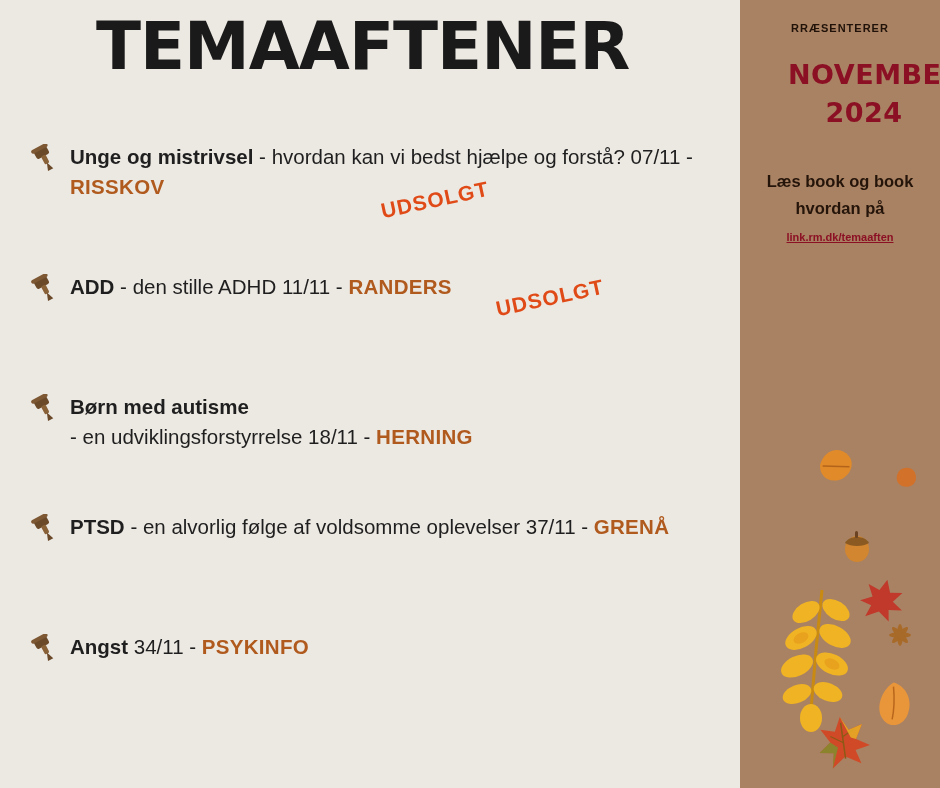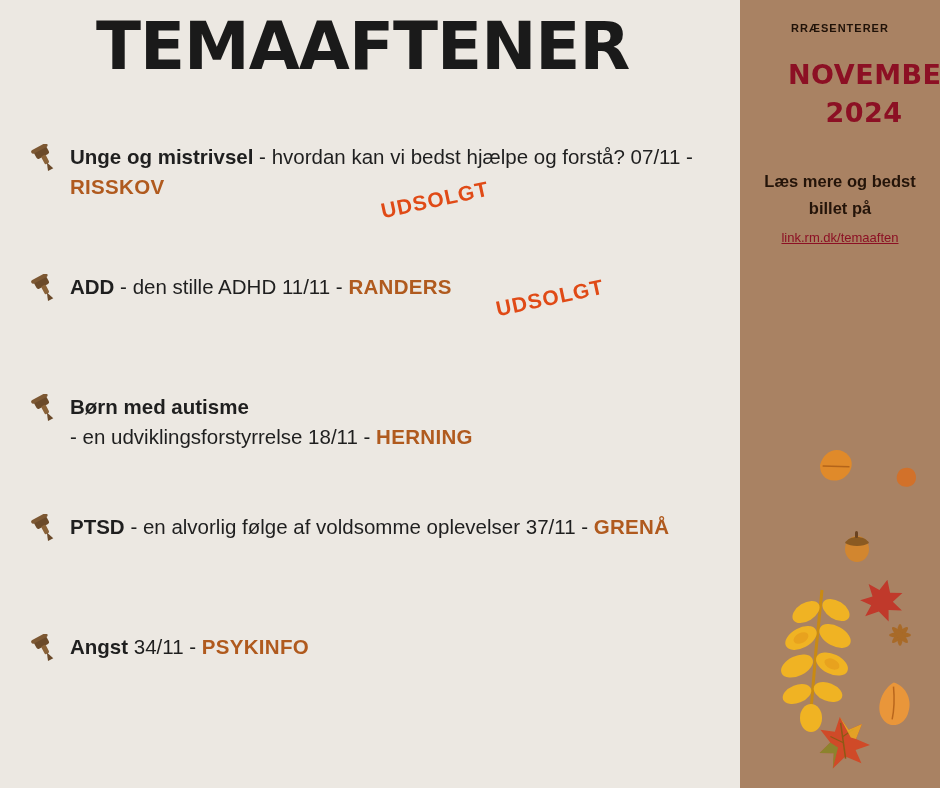--- a/index.html
+++ b/index.html
@@ -131,24 +131,24 @@
     margin-top: 36px;
     text-align: center;
     font-family: "Liberation Sans", sans-serif;
     font-size: 16.5px;
     line-height: 27px;
     color: #241409;
     font-weight: bold;
   }
   .book-link {
     color: #8c1024;
-    font-weight: normal;
+    font-weight: bold;
     display: block;
     margin-top: 2px;
-    font-size: 13px;
+    font-size: 11px;
   }
   .leaves {
     position: absolute;
     left: 0;
     top: 440px;
     width: 200px;
     height: 348px;
     pointer-events: none;
   }
 </style>
@@ -255,22 +255,22 @@
     </div>
 
     <div class="presents">RRÆSENTERER</div>
 
     <div class="month">
       <div>NOVEMBER</div>
       <div>2024</div>
     </div>
 
     <div class="book-info">
-      <div>Læs mere og bedst</div>
-      <div>billet på</div>
+      <div>Læs book og book</div>
+      <div>hvordan på</div>
       <a class="book-link" href="#">link.rm.dk/temaaften</a>
     </div>
 
     <svg class="leaves" viewBox="0 0 200 348">
 
       <g transform="translate(80,25) rotate(-25)">
         <path d="M0 0 C10 -12 26 -10 30 4 C33 16 18 26 6 20 C-2 16 -4 8 0 0 Z" fill="#e08a2a"></path>
         <path d="M2 2 L26 14" stroke="#b3641a" stroke-width="1.5" fill="none"></path>
       </g>
 

